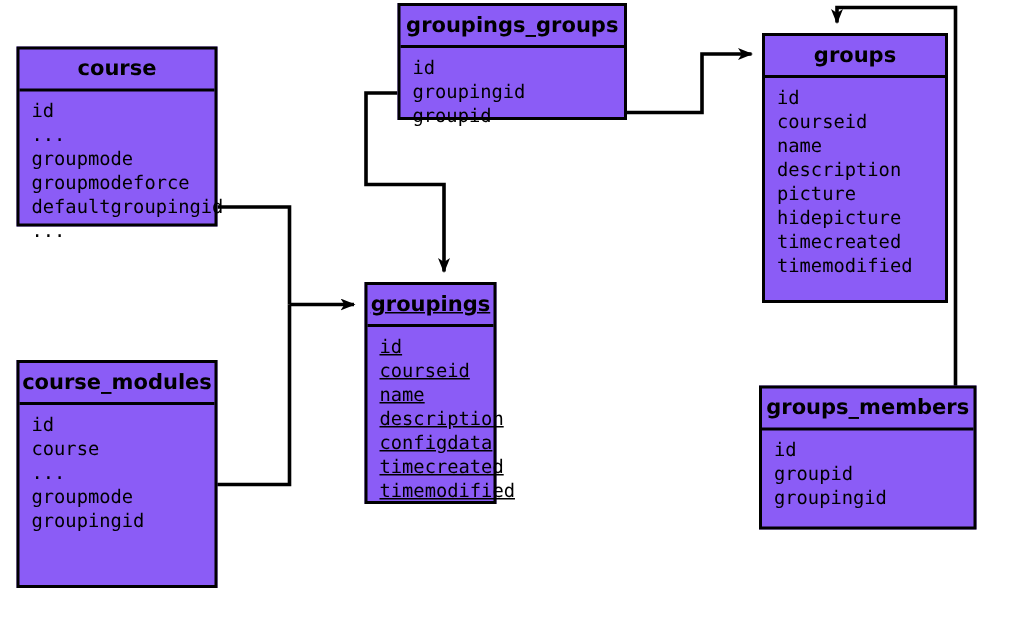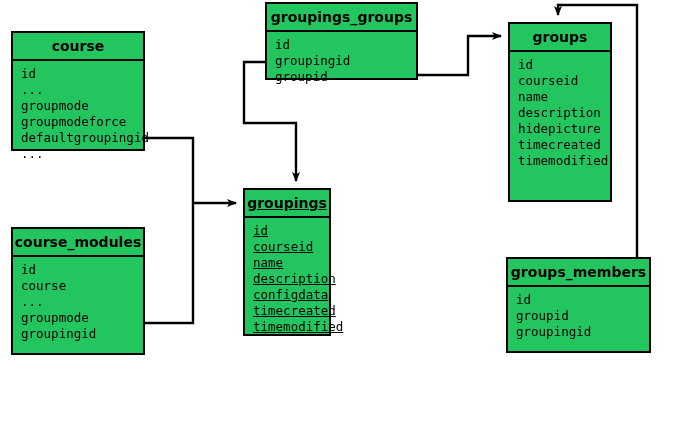--- a/index.html
+++ b/index.html
@@ -19,21 +19,21 @@
     position: absolute;
     left: 0;
     top: 0;
     width: 680px;
     height: 429px;
   }
   .entity {
     position: absolute;
     box-sizing: border-box;
     border: 2px solid #000000;
-    background: #22c55e;
+    background: #8b5cf6;
     z-index: 2;
   }
   .entity-title {
     box-sizing: border-box;
     border-bottom: 2px solid #000000;
     text-align: center;
     font-family: "DejaVu Sans", sans-serif;
     font-weight: bold;
     font-size: 14px;
     line-height: 26px;
@@ -93,21 +93,21 @@
     <div class="entity-fields">
       <div class="field">id</div>
       <div class="field">...</div>
       <div class="field">groupmode</div>
       <div class="field">groupmodeforce</div>
       <div class="field">defaultgroupingid</div>
       <div class="field">...</div>
     </div>
   </div>
 
-  <div class="entity" style="left:11px; top:227px; width:134px; height:128px;">
+  <div class="entity" style="left:11px; top:240px; width:134px; height:152px;">
     <div class="entity-title">course_modules</div>
     <div class="entity-fields">
       <div class="field">id</div>
       <div class="field">course</div>
       <div class="field">...</div>
       <div class="field">groupmode</div>
       <div class="field">groupingid</div>
     </div>
   </div>
 
@@ -126,27 +126,28 @@
       <div class="field">id</div>
       <div class="field">courseid</div>
       <div class="field">name</div>
       <div class="field">description</div>
       <div class="field">configdata</div>
       <div class="field">timecreated</div>
       <div class="field">timemodified</div>
     </div>
   </div>
 
-  <div class="entity" style="left:508px; top:22px; width:104px; height:180px;">
+  <div class="entity" style="left:508px; top:22px; width:124px; height:180px;">
     <div class="entity-title">groups</div>
     <div class="entity-fields">
       <div class="field">id</div>
       <div class="field">courseid</div>
       <div class="field">name</div>
       <div class="field">description</div>
+      <div class="field">picture</div>
       <div class="field">hidepicture</div>
       <div class="field">timecreated</div>
       <div class="field">timemodified</div>
     </div>
   </div>
 
   <div class="entity" style="left:466px; top:257px; width:145px; height:96px;margin-left:40px;">
     <div class="entity-title">groups_members</div>
     <div class="entity-fields">
       <div class="field">id</div>

